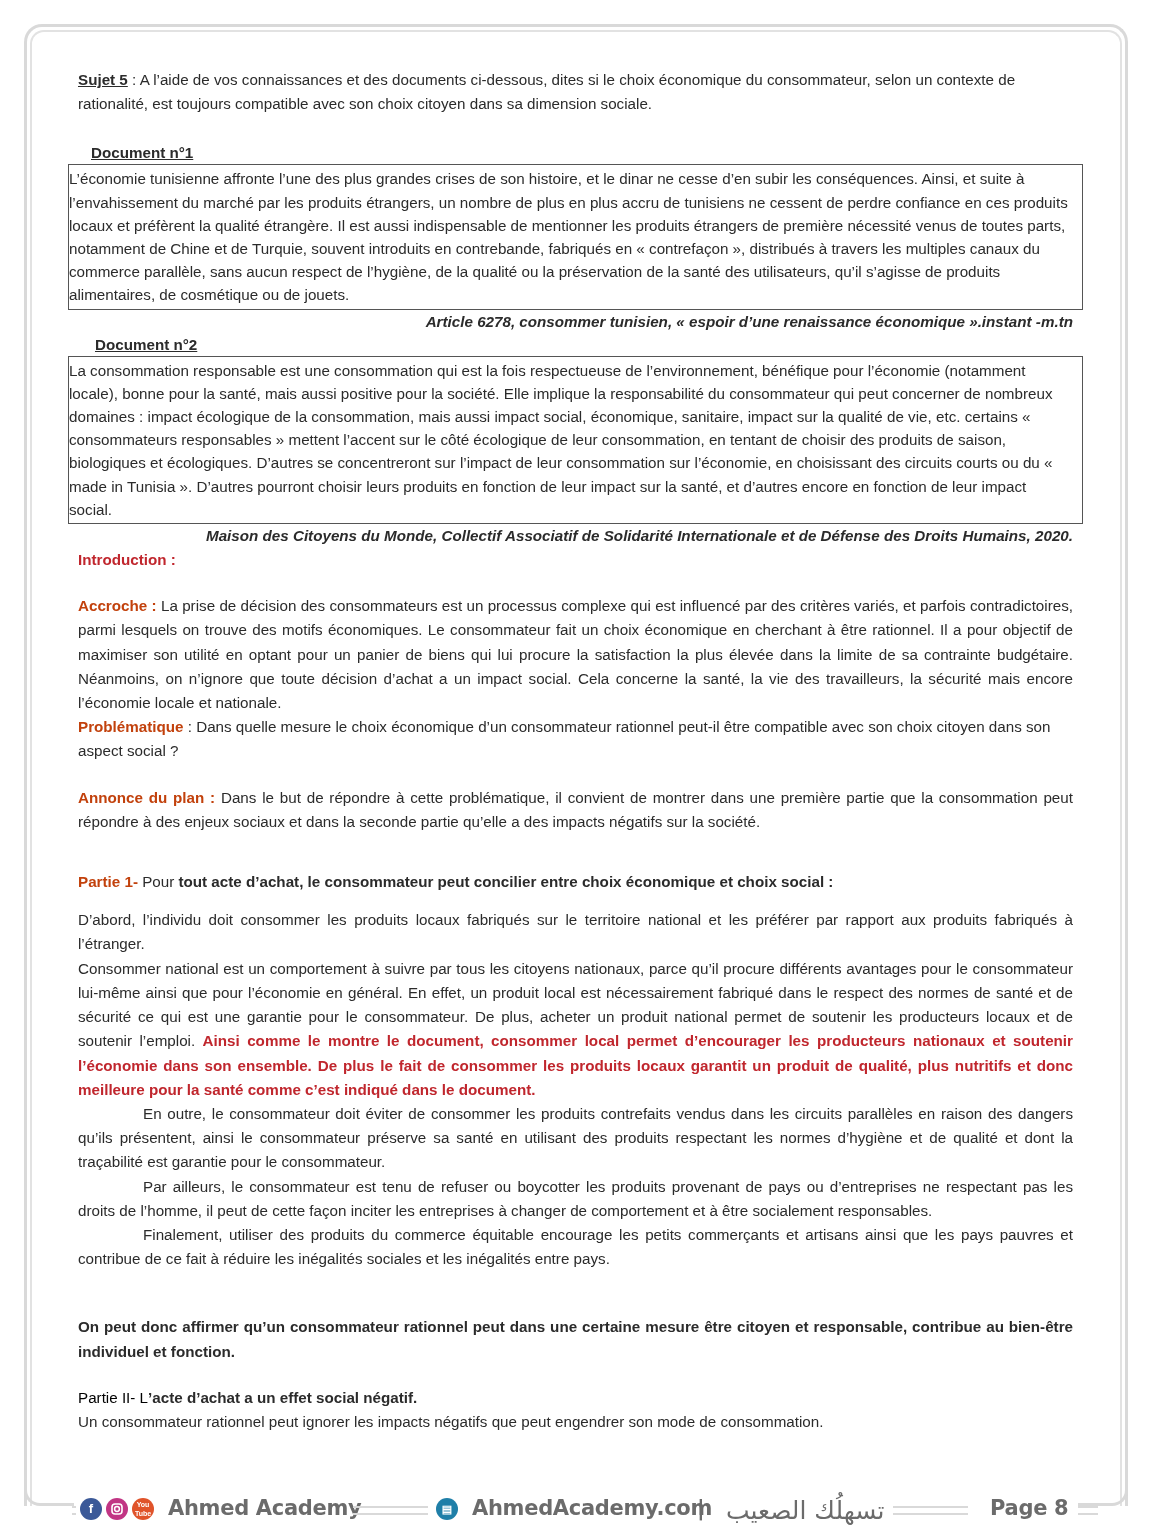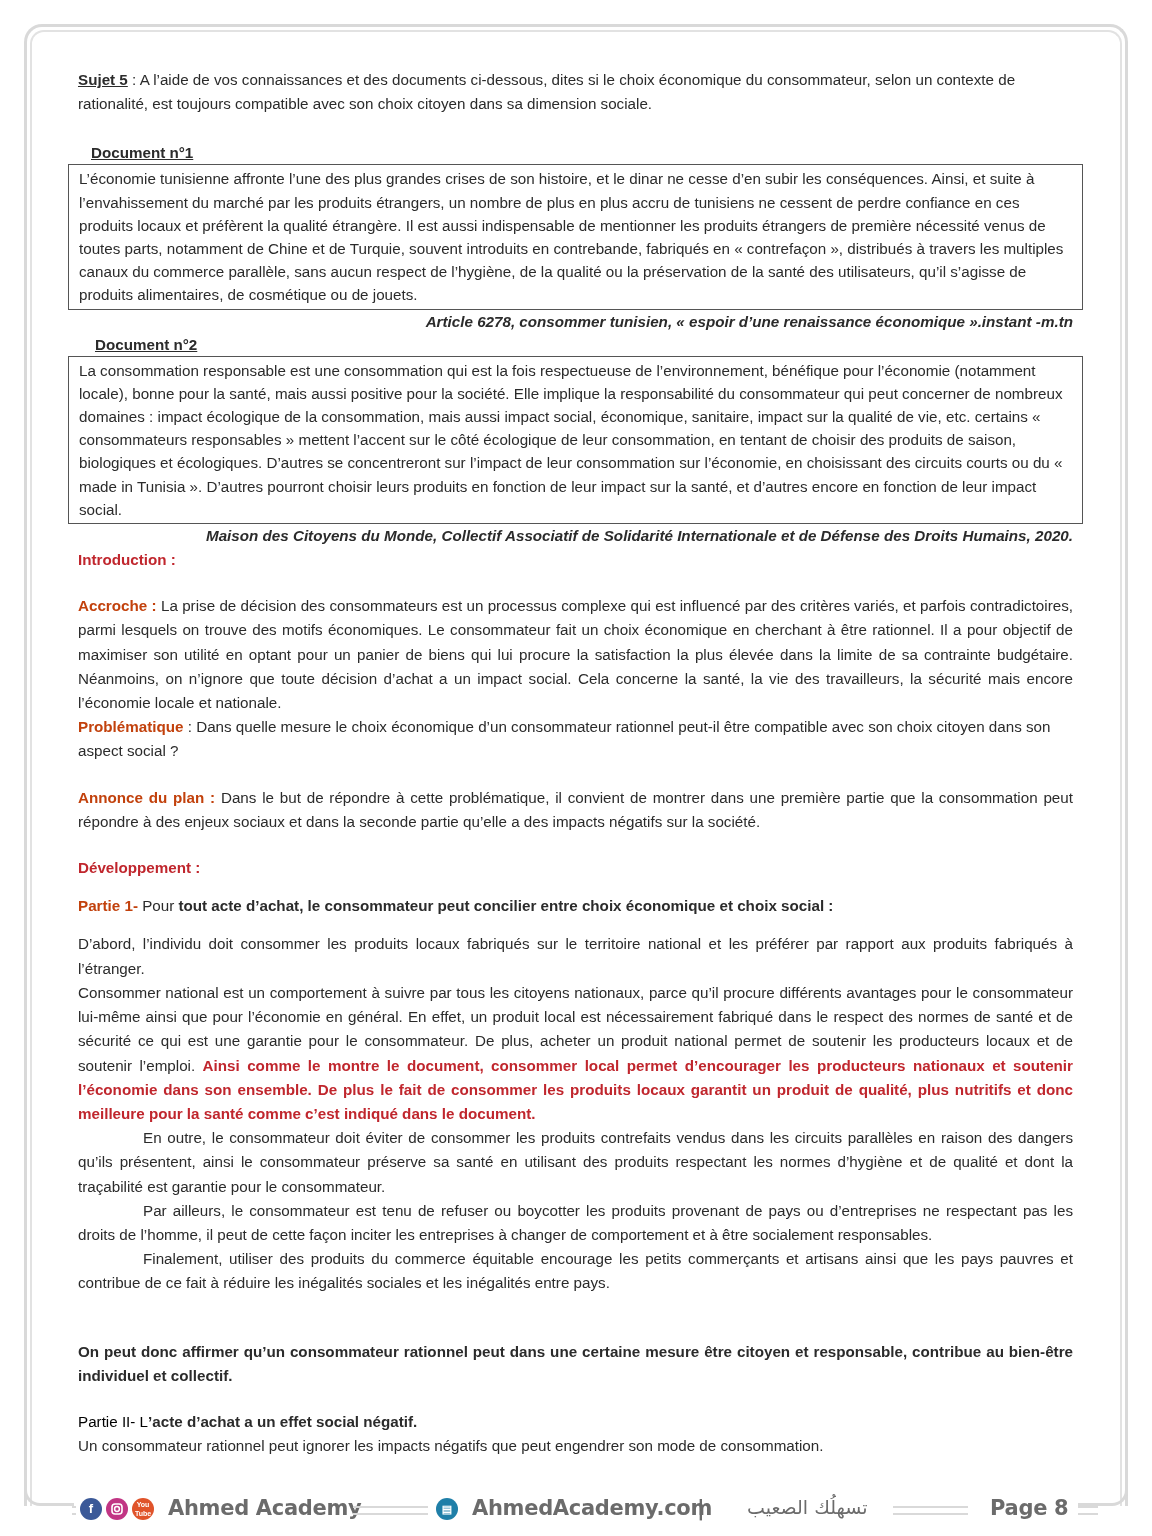--- a/index.html
+++ b/index.html
@@ -8,21 +8,21 @@
   .frame-outer { position: absolute; left: 24px; top: 24px; width: 1104px; height: 1482px;
                  border: 3px solid #d9d9d9; border-bottom: none; border-radius: 18px 18px 0 0; box-sizing: border-box; }
   .frame-inner { position: absolute; left: 30px; top: 30px; width: 1092px; height: 1476px;
                  border: 2px solid #e2e2e2; border-bottom: none; border-radius: 14px 14px 0 0; box-sizing: border-box; }
   .content { position: absolute; left: 78px; top: 68px; width: 995px; font-size: 15.2px; line-height: 24.2px; }
   p { margin: 0; }
   .just { text-align: justify; }
   .subject { margin-bottom: 26px; }
   .u { text-decoration: underline; font-weight: bold; }
   .doc-title { font-weight: bold; text-decoration: underline; margin-left: 13px; line-height: 22px; }
-  .doc-box { border: 1.5px solid #555; margin-left: -10px; width: 1015px; padding: 2px 10px 2px 10px; box-sizing: border-box; line-height: 23.2px; }
+  .doc-box { border: 1.5px solid #555; margin-left: -10px; width: 1015px; padding: 2px 10px 2px 0; box-sizing: border-box; line-height: 23.2px; }
   .source { text-align: right; font-weight: bold; font-style: italic; line-height: 24px; }
   .red-b { color: #c0262d; font-weight: bold; }
   .blue { color: #000000; }
   .blue-b { color: #c2410c; font-weight: bold; }
   .b { font-weight: bold; margin-top: 22px; }
   .indent { text-indent: 65px; }
   .gap-s { height: 14px; }
   .gap-m { height: 22px; }
   .footer { position: absolute; left: 0; top: 1490px; width: 1152px; height: 40px; }
   .fline { position: absolute; height: 5px; border-top: 2px solid #d9d9d9; border-bottom: 2px solid #d9d9d9; top: 16px; }
@@ -63,35 +63,34 @@
   </p>
   <p>
     <span class="blue-b">Problématique</span><span> : Dans quelle mesure le choix économique d’un consommateur rationnel peut-il être compatible avec son choix citoyen dans son aspect social ?</span>
   </p>
   <div class="gap-m"></div>
   <p class="just">
     <span class="blue-b">Annonce du plan :</span><span> Dans le but de répondre à cette problématique, il convient de montrer dans une première partie que la consommation peut répondre à des enjeux sociaux et dans la seconde partie qu’elle a des impacts négatifs sur la société.</span>
   </p>
   <div class="gap-m"></div>
 
-  <p class="red-b">Développement :</p>
   <div class="gap-s"></div>
   <p>
     <span class="blue-b">Partie 1-</span><span> Pour </span><span class="b">tout acte d’achat, le consommateur peut concilier entre choix économique et choix social :</span>
   </p>
   <div class="gap-s"></div>
   <p class="just">D’abord, l’individu doit consommer les produits locaux fabriqués sur le territoire national et les préférer par rapport aux produits fabriqués à l’étranger.</p>
   <p class="just">
     <span>Consommer national est un comportement à suivre par tous les citoyens nationaux, parce qu’il procure différents avantages pour le consommateur lui-même ainsi que pour l’économie en général. En effet, un produit local est nécessairement fabriqué dans le respect des normes de santé et de sécurité ce qui est une garantie pour le consommateur. De plus, acheter un produit national permet de soutenir les producteurs locaux et de soutenir l’emploi. </span><span class="red-b">Ainsi comme le montre le document, consommer local permet d’encourager les producteurs nationaux et soutenir l’économie dans son ensemble. De plus le fait de consommer les produits locaux garantit un produit de qualité, plus nutritifs et donc meilleure pour la santé comme c’est indiqué dans le document.</span>
   </p>
   <p class="just indent">En outre, le consommateur doit éviter de consommer les produits contrefaits vendus dans les circuits parallèles en raison des dangers qu’ils présentent, ainsi le consommateur préserve sa santé en utilisant des produits respectant les normes d’hygiène et de qualité et dont la traçabilité est garantie pour le consommateur.</p>
   <p class="just indent">Par ailleurs, le consommateur est tenu de refuser ou boycotter les produits provenant de pays ou d’entreprises ne respectant pas les droits de l’homme, il peut de cette façon inciter les entreprises à changer de comportement et à être socialement responsables.</p>
   <p class="just indent">Finalement, utiliser des produits du commerce équitable encourage les petits commerçants et artisans ainsi que les pays pauvres et contribue de ce fait à réduire les inégalités sociales et les inégalités entre pays.</p>
   <div class="gap-m"></div>
-  <p class="b just">On peut donc affirmer qu’un consommateur rationnel peut dans une certaine mesure être citoyen et responsable, contribue au bien-être individuel et collectif.</p>
+  <p class="b just">On peut donc affirmer qu’un consommateur rationnel peut dans une certaine mesure être citoyen et responsable, contribue au bien-être individuel et fonction.</p>
   <div class="gap-m"></div>
   <p>
     <span class="blue">Partie II- L</span><span class="b">’acte d’achat a un effet social négatif.</span>
   </p>
   <p>Un consommateur rationnel peut ignorer les impacts négatifs que peut engendrer son mode de consommation.</p>
 </div>
 
 <div class="corner-bl"></div>
 <div class="corner-br"></div>
 <div class="footer">
@@ -102,17 +101,17 @@
         <rect x="6" y="6" width="10" height="10" rx="3" fill="none" stroke="#fff" stroke-width="1.6"></rect>
         <circle cx="11" cy="11" r="2.4" fill="none" stroke="#fff" stroke-width="1.5"></circle>
       </svg>
   </div>
   <div class="ficon" style="left:132px;background:#e0532a;font-size:7px;line-height:9px;padding-top:2px;box-sizing:border-box;">You<br>Tube</div>
   <div class="ftext" style="left:168px;">Ahmed Academy</div>
   <div class="fline" style="left:353px;width:75px;"></div>
   <div class="ficon" style="left:436px;background:#1f7fa8;font-size:11px;">▤</div>
   <div class="ftext" style="left:472px;">AhmedAcademy.com</div>
   <div class="ftext" style="left:697px;">|</div>
-  <div class="ftext" style="left:747px;font-family:'DejaVu Sans',sans-serif;font-weight:normal;font-size:19px;">تسهلُك الصعيب</div>
+  <div class="ftext" style="left:726px;font-family:'DejaVu Sans',sans-serif;font-weight:normal;font-size:25px;">تسهلُك الصعيب</div>
   <div class="fline" style="left:893px;width:75px;"></div>
   <div class="ftext" style="left:990px;">Page 8</div>
   <div class="fline" style="left:1078px;width:20px;"></div>
 </div>
 
 </body></html>

